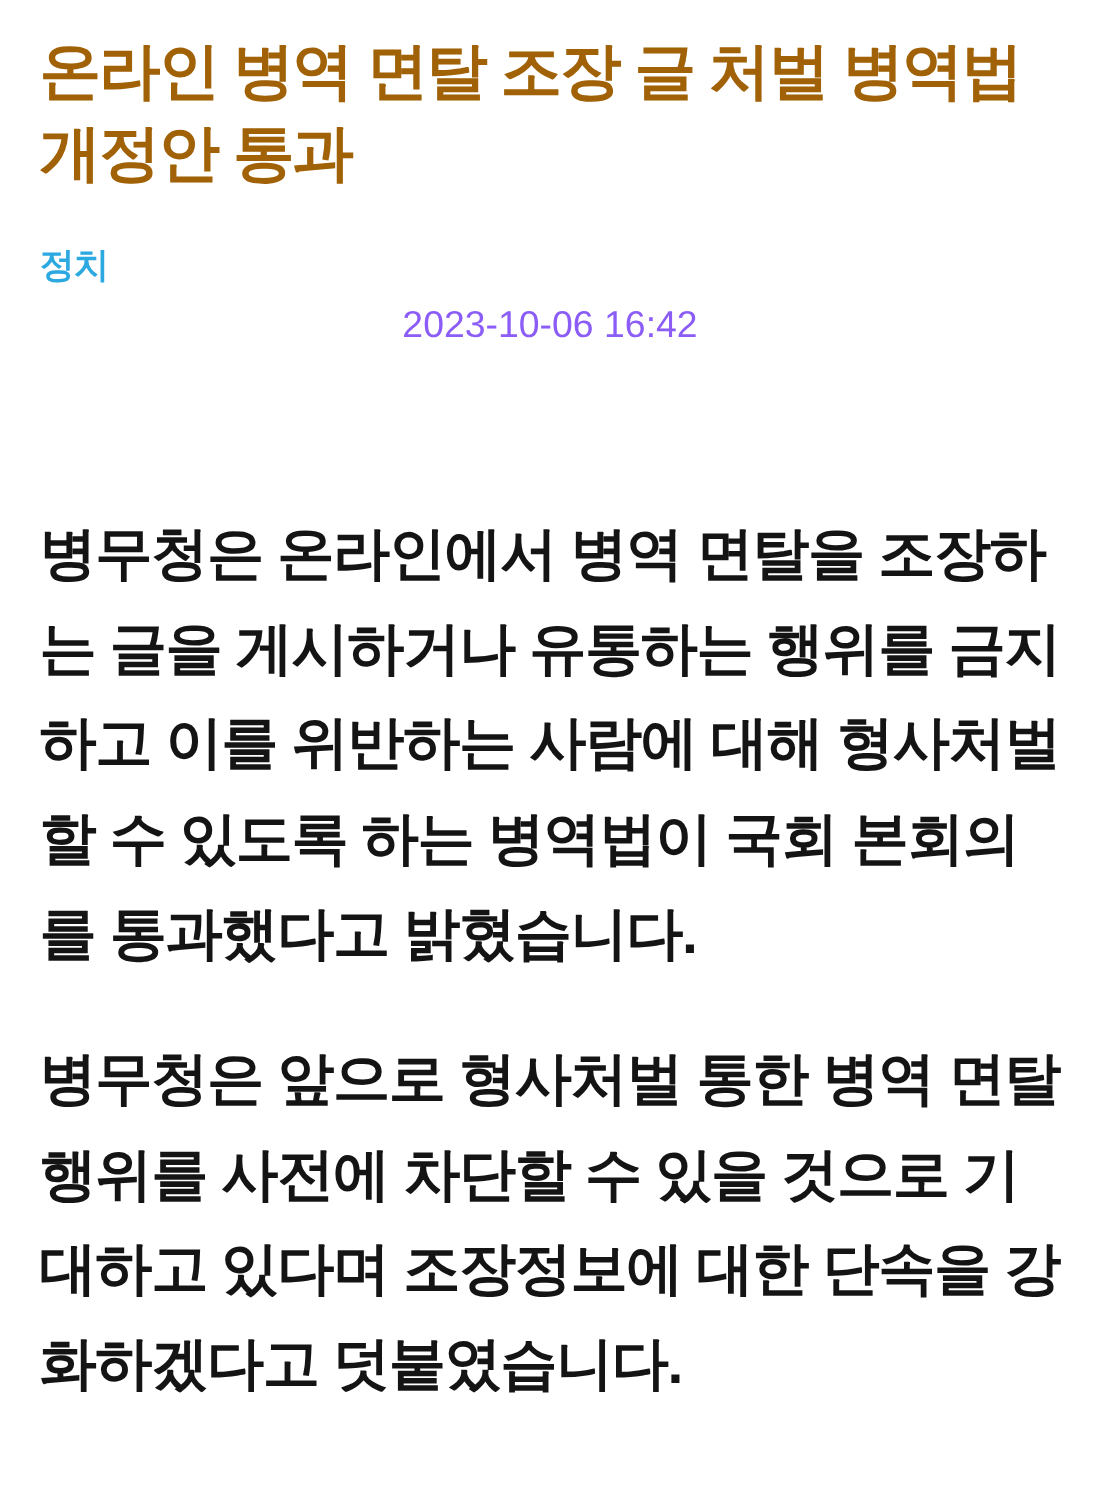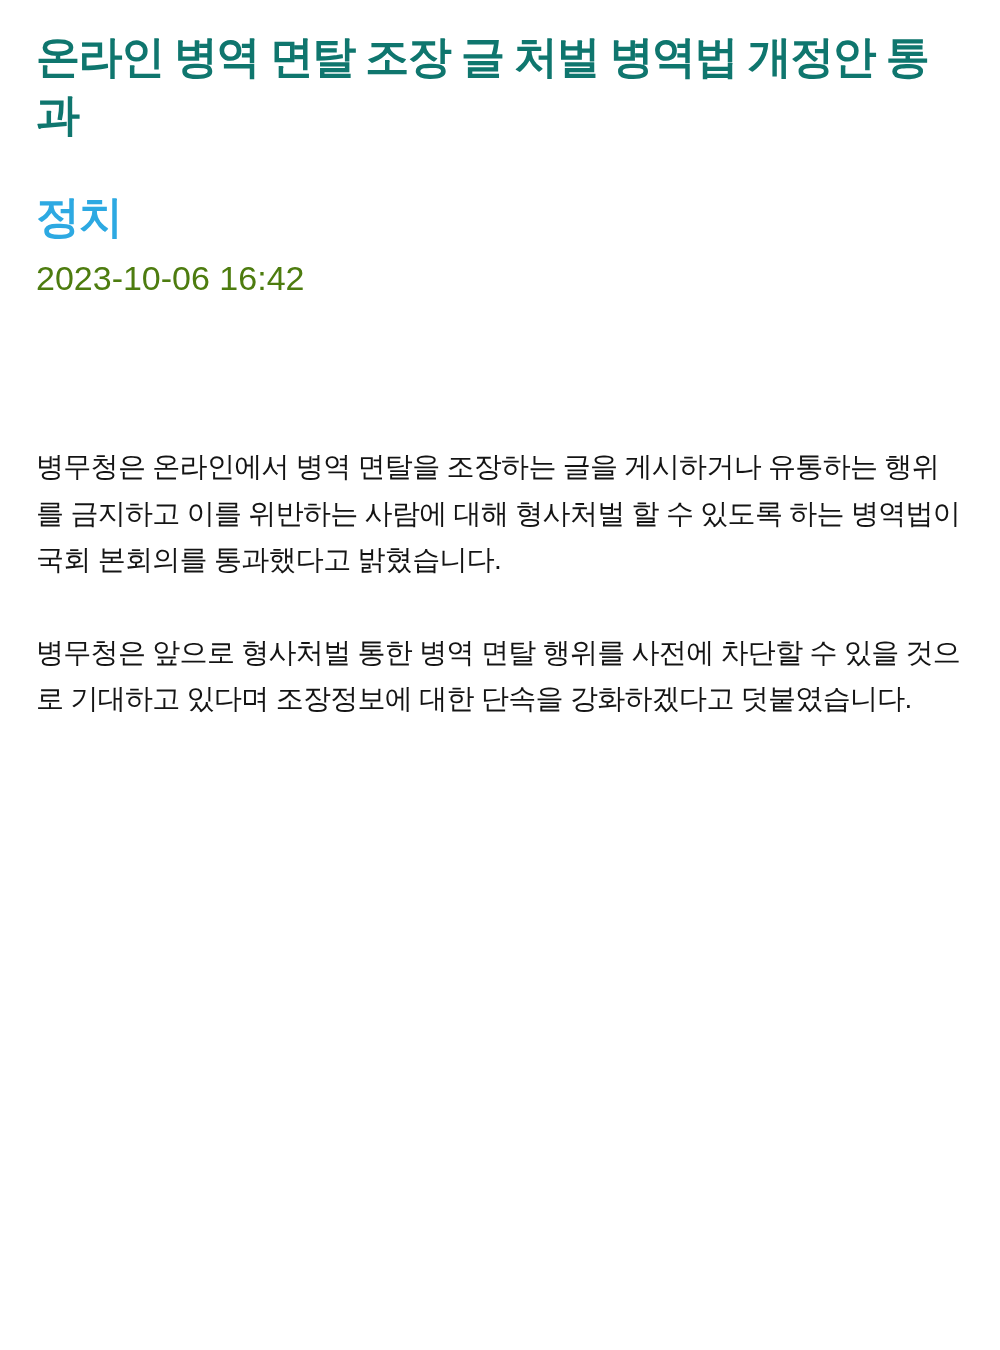--- a/index.html
+++ b/index.html
@@ -16,54 +16,55 @@
   }
   .article {
     box-sizing: border-box;
     width: 1000px;
     height: 1350px;
     padding: 28px 36px 0 36px;
     background: #ffffff;
   }
   .headline {
     margin: 0;
-    font-size: 44px;
+    font-size: 56px;
     line-height: 1.32;
     font-weight: 800;
     letter-spacing: -0.035em;
-    color: #0f766e;
+    color: #a16207;
     word-break: normal;
     overflow-wrap: break-word;
   }
   .category {
     display: inline-block;
     margin-top: 44px;
-    font-size: 44px;
+    font-size: 32px;
     font-weight: 700;
     letter-spacing: -0.02em;
     color: #2da9e2;
     text-decoration: none;
     cursor: pointer;
     text-align: center;
   }
   .timestamp {
     margin-top: 12px;
     font-size: 34px;
     font-weight: 400;
     letter-spacing: 0;
-    color: #4d7c0f;
+    color: #8b5cf6;
+    text-align: center;
   }
   .article-body {
     margin-top: 146px;
   }
   .article-body p {
     margin: 0 0 46px 0;
-    font-size: 28px;
+    font-size: 52px;
     line-height: 1.66;
-    font-weight: 400;
+    font-weight: 700;
     letter-spacing: -0.025em;
     color: #141414;
     word-break: normal;
     overflow-wrap: break-word;
   }
 </style>
 </head>
 <body>
 
 <div class="article">

